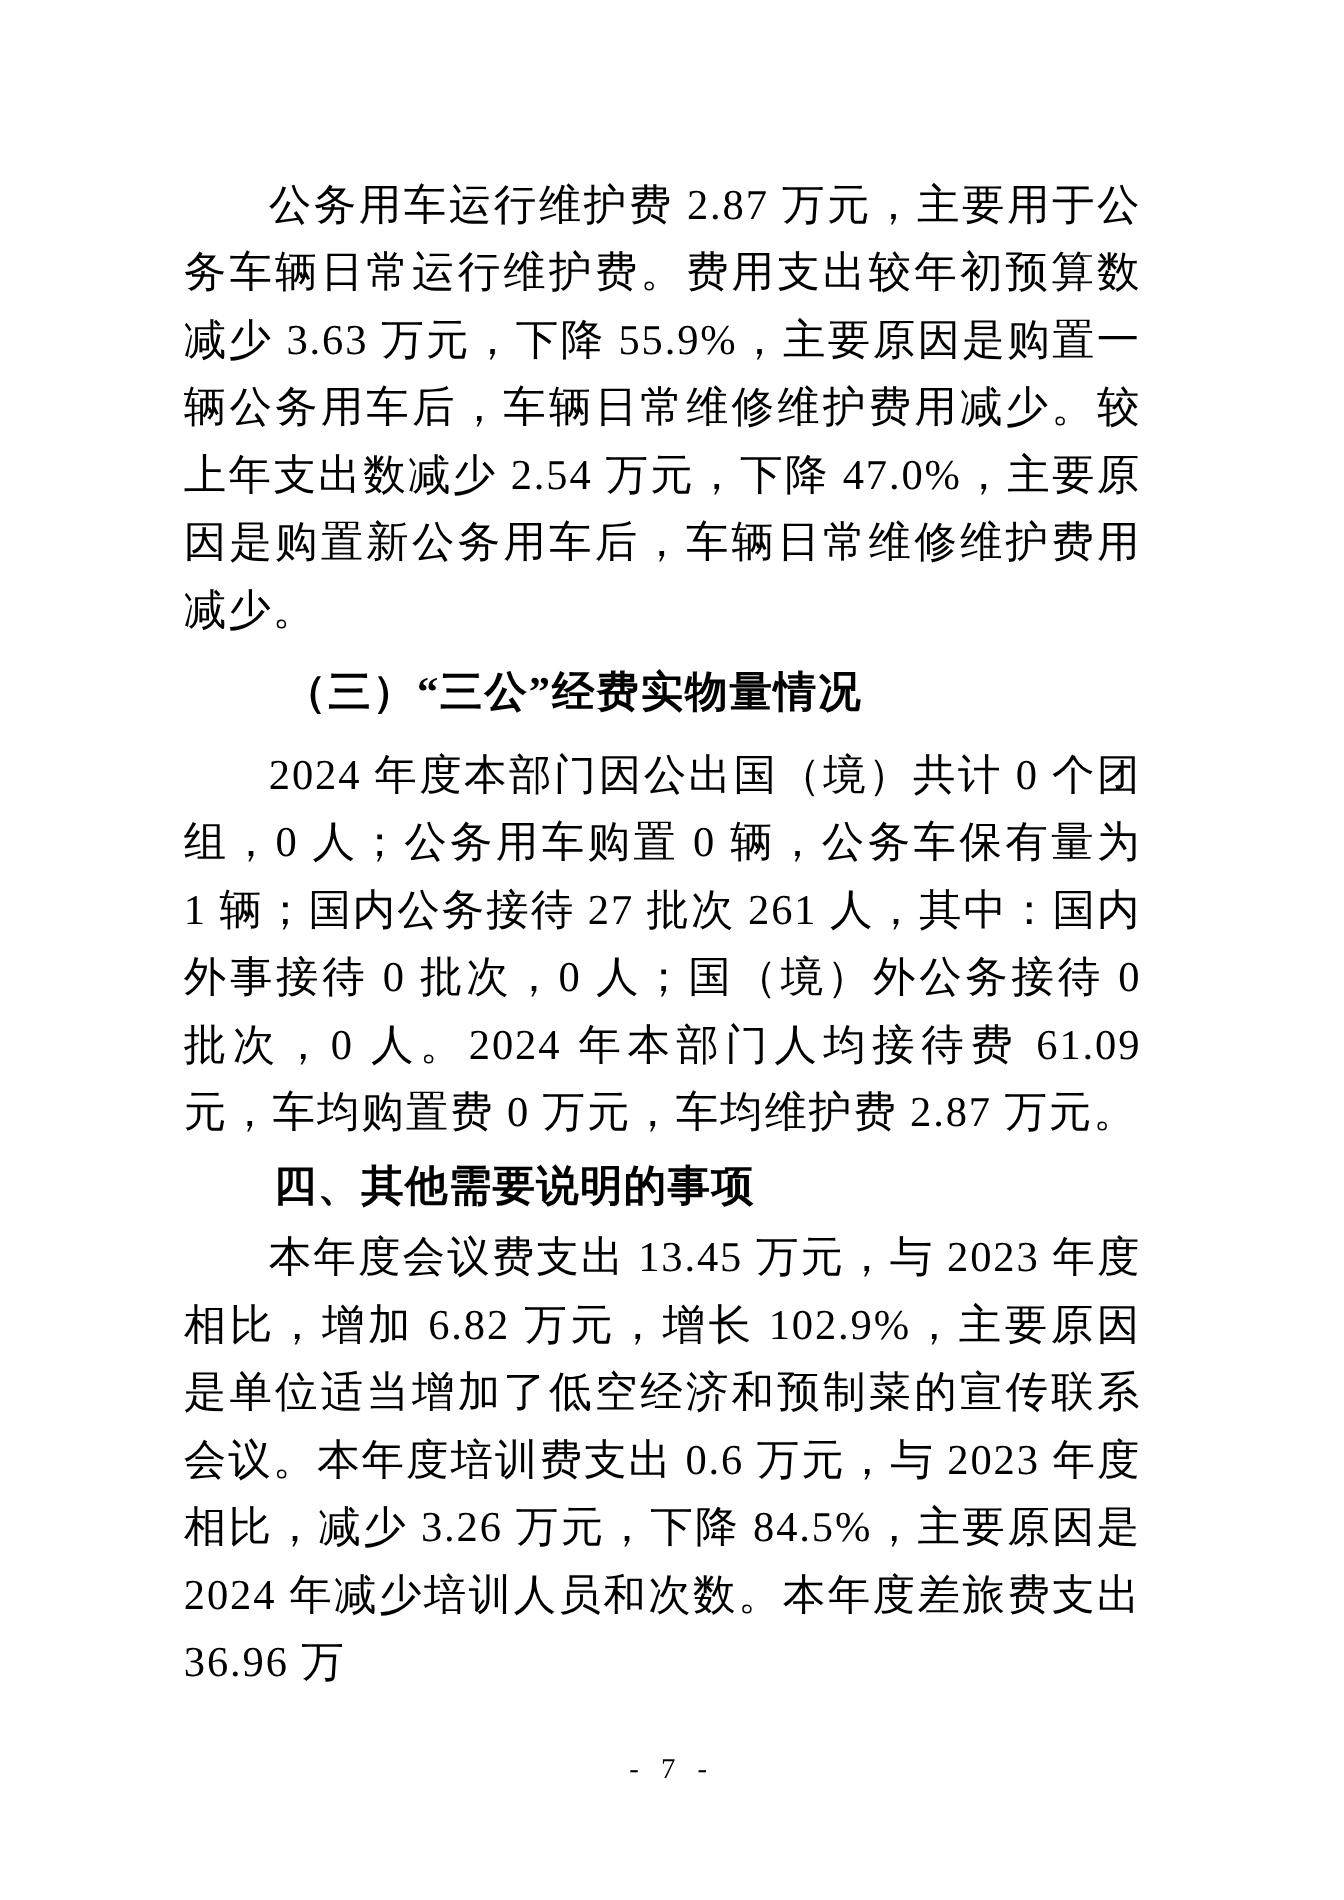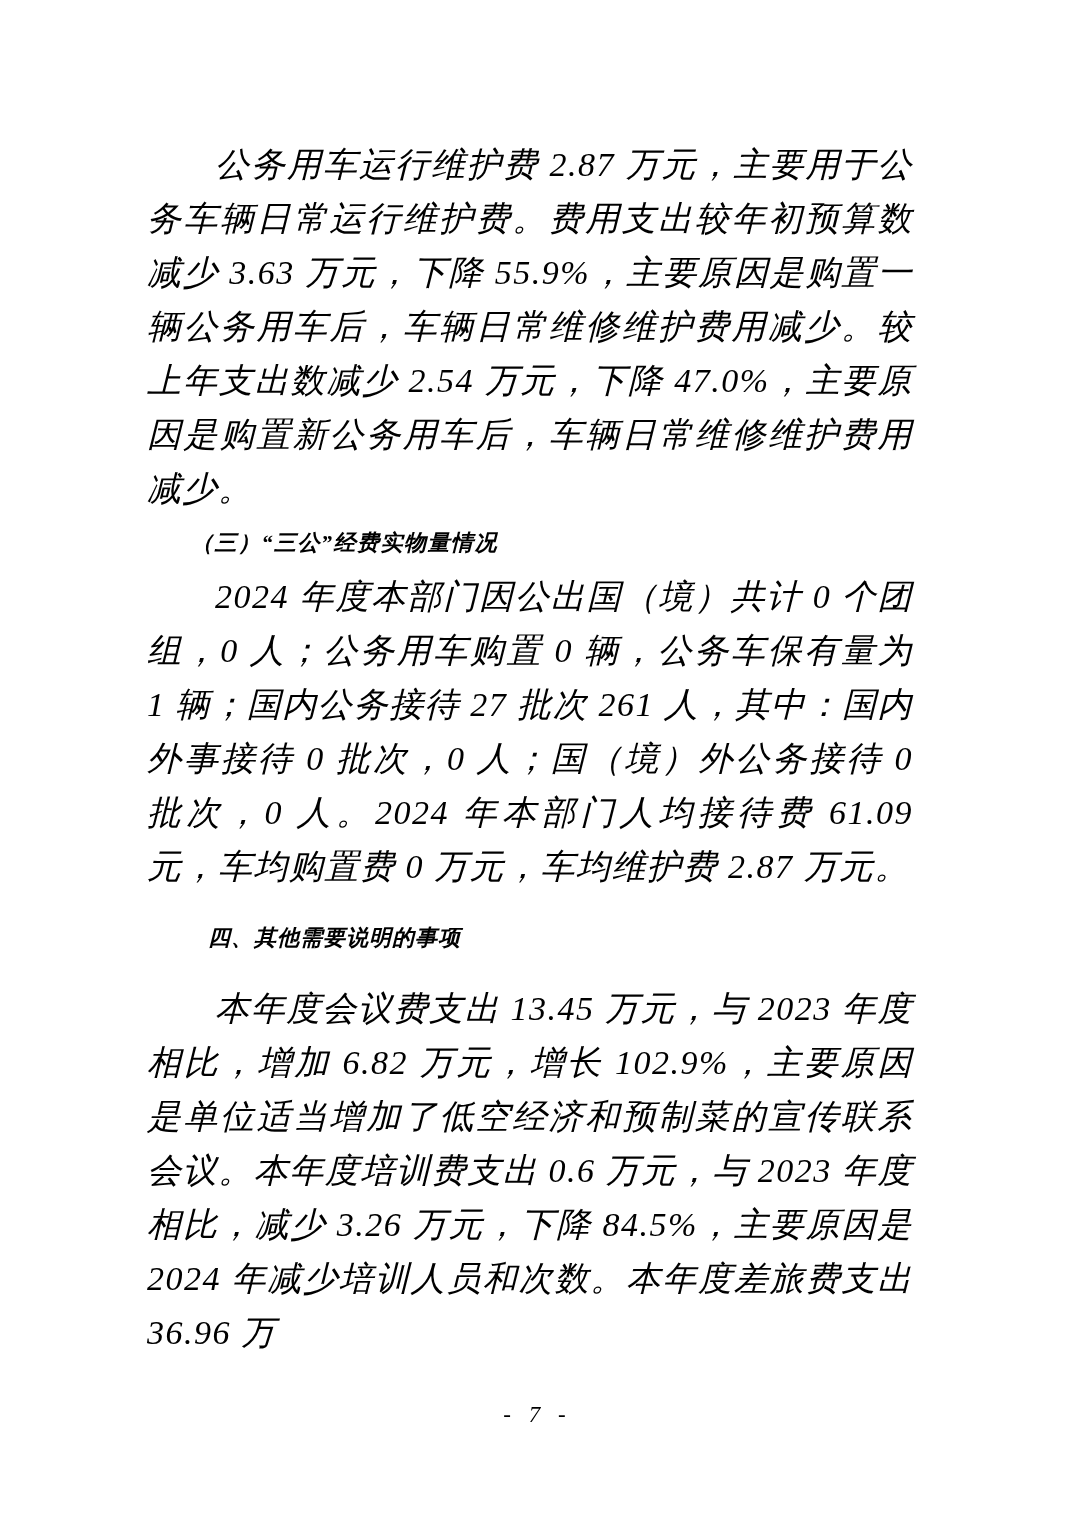--- a/index.html
+++ b/index.html
@@ -8,50 +8,49 @@
     background: #ffffff;
   }
   .page {
     position: relative;
     width: 1075px;
     height: 1520px;
     background: #ffffff;
     color: #000000;
     font-family: "Liberation Serif", "DejaVu Serif", serif;
     overflow: hidden;
-    font-style: italic;
   }
   .content {
     position: absolute;
     left: 147px;
     top: 138px;
     width: 766px;
   }
   .para {
     margin: 0;
     font-size: 34px;
     line-height: 54px;
     letter-spacing: 1.5px;
     text-align: justify;
     text-justify: inter-ideograph;
     text-indent: 2em;
     font-weight: 400;
   }
   .heading-kai {
-    margin: 0;
-    font-size: 22px;
+    margin: 12px;
+    font-size: 34px;
     line-height: 54px;
     letter-spacing: 1.5px;
     text-indent: 2em;
     font-weight: 700;
     font-family: "Liberation Serif", "DejaVu Serif", serif;
   }
   .heading-hei {
-    margin: 17px;
-    font-size: 22px;
+    margin: 4px;
+    font-size: 34px;
     line-height: 54px;
     letter-spacing: 1px;
     text-indent: 2em;
     font-weight: 700;
     font-family: "Liberation Sans", "DejaVu Sans", sans-serif;
   }
   .footer {
     position: absolute;
     left: 0;
     top: 1400px;

